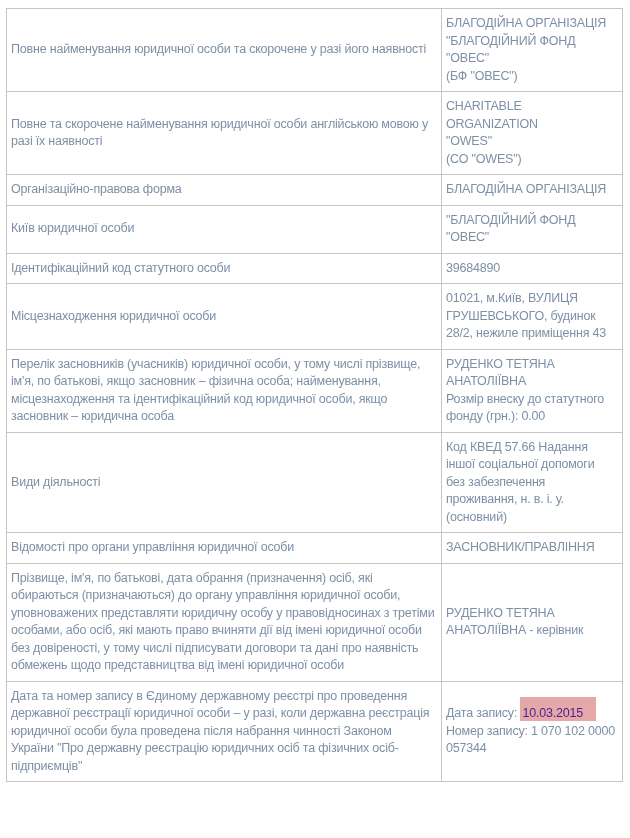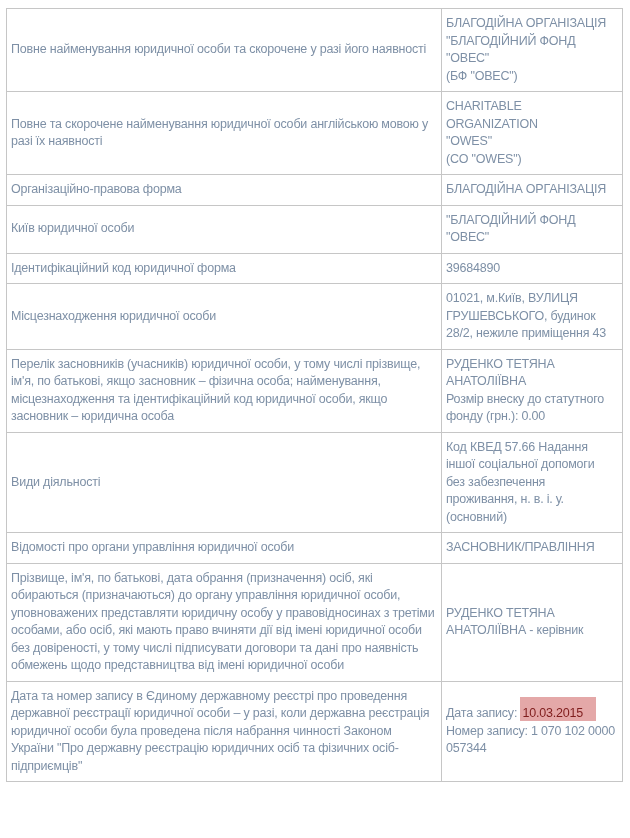--- a/index.html
+++ b/index.html
@@ -32,21 +32,21 @@
   }
   td.label-cell {
     width: 424px;
   }
   td.value-cell {
     padding-left: 5px;
     margin-left: 21px;
   }
   .hl {
     background: #e4a8a8;
-    color: #7f1d1d;
+    color: #4c1d95;
     padding: 9px 13px 1px 2px;
   }
 </style>
 </head>
 <body>
 
 <table class="registry">
   <tbody>
     <tr>
       <td class="label-cell">Повне найменування юридичної особи та скорочене у разі його наявності</td>
@@ -62,21 +62,21 @@
     </tr>
     <tr>
       <td class="label-cell">Організаційно-правова форма</td>
       <td class="value-cell">БЛАГОДІЙНА ОРГАНІЗАЦІЯ</td>
     </tr>
     <tr>
       <td class="label-cell">Київ юридичної особи</td>
       <td class="value-cell">"БЛАГОДІЙНИЙ ФОНД "ОВЕС"</td>
     </tr>
     <tr>
-      <td class="label-cell">Ідентифікаційний код юридичної форма</td>
+      <td class="label-cell">Ідентифікаційний код статутного особи</td>
       <td class="value-cell">39684890</td>
     </tr>
     <tr>
       <td class="label-cell">Місцезнаходження юридичної особи</td>
       <td class="value-cell">01021, м.Київ, ВУЛИЦЯ ГРУШЕВСЬКОГО, будинок 28/2, нежиле приміщення 43</td>
     </tr>
     <tr>
       <td class="label-cell">Перелік засновників (учасників) юридичної особи, у тому числі прізвище, ім'я, по батькові, якщо засновник – фізична особа; найменування, місцезнаходження та ідентифікаційний код юридичної особи, якщо засновник – юридична особа</td>
       <td class="value-cell">РУДЕНКО ТЕТЯНА АНАТОЛІЇВНА
 Розмір внеску до статутного фонду (грн.): 0.00</td>

